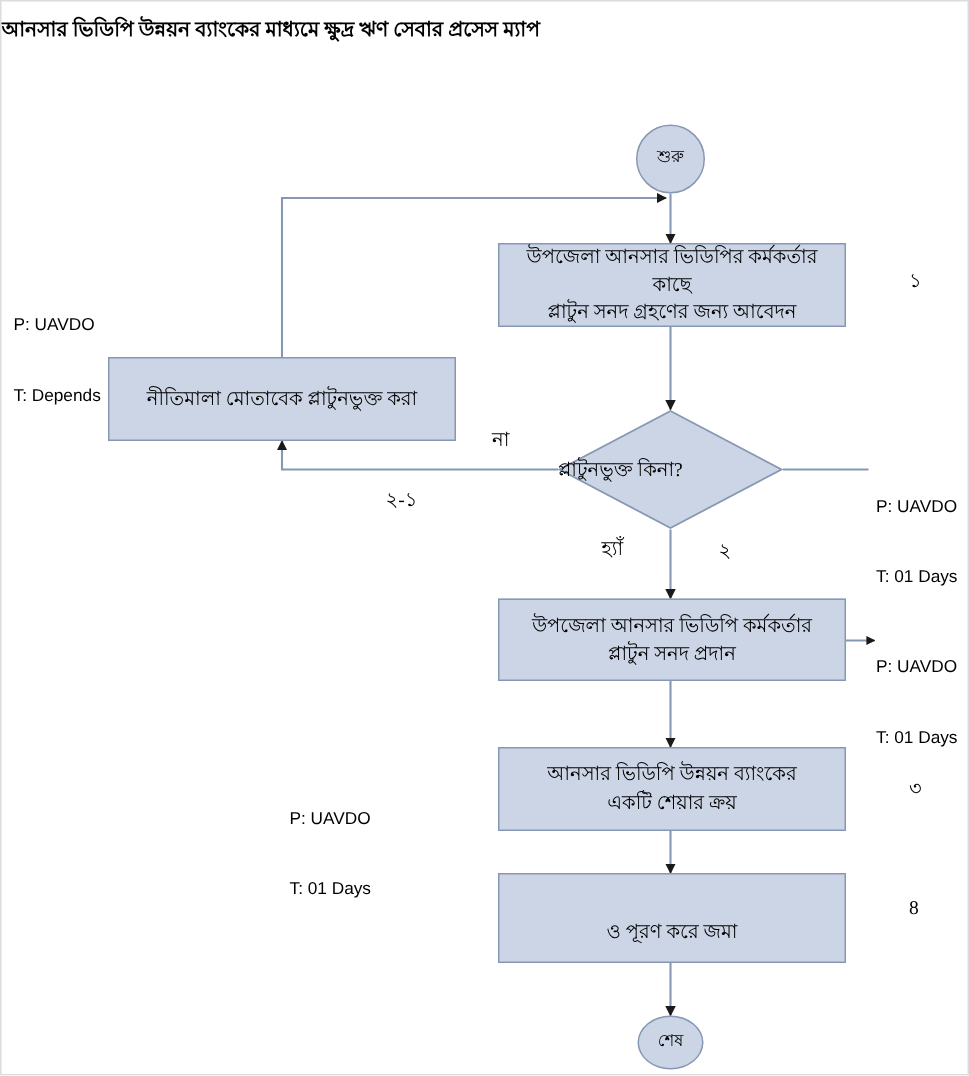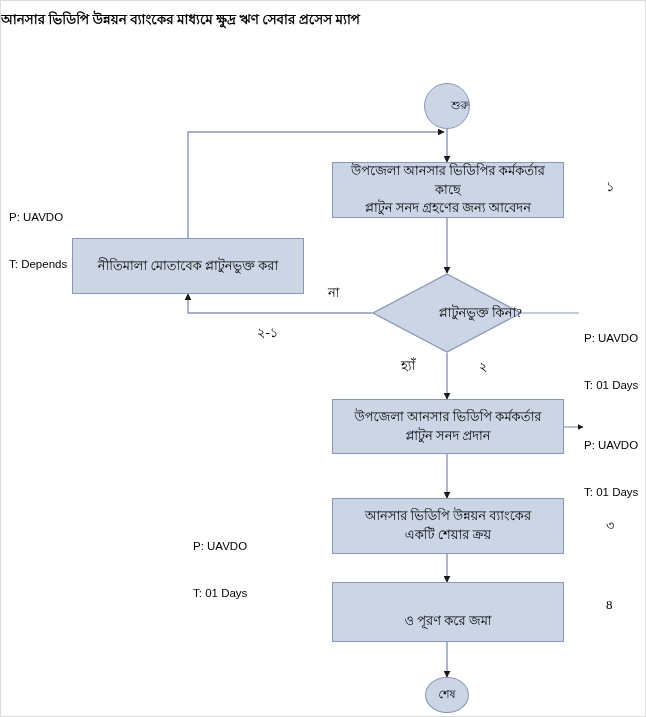--- a/index.html
+++ b/index.html
@@ -66,21 +66,21 @@
     position: absolute;
     left: 0; top: 0;
     width: 100%; height: 100%;
   }
   .diamond-label {
     position: absolute;
     left: 0; top: 0;
     width: 100%; height: 100%;
     display: flex;
     align-items: center;
-    justify-content: flex-end;
+    justify-content: flex-start;
     font-family: "Liberation Serif", serif;
     font-size: 13px;
     color: #000;
     text-align: center;
     pointer-events: none;
   }
 
   
   .annot {
     position: absolute;
@@ -140,21 +140,21 @@
     <line x1="446" y1="641" x2="446" y2="676" stroke="#8698b3" stroke-width="1.4" marker-end="url(#arrow)"></line>
 
     <path d="M 371 312 L 187 312 L 187 293" fill="none" stroke="#8698b3" stroke-width="1.4" marker-end="url(#arrow)"></path>
 
     <path d="M 187 237 L 187 131 L 443 131" fill="none" stroke="#8698b3" stroke-width="1.4" marker-end="url(#arrow)"></path>
 
     <line x1="521" y1="312" x2="578" y2="312" stroke="#8698b3" stroke-width="1.2"></line>
     <line x1="563" y1="426" x2="582" y2="426" stroke="#8698b3" stroke-width="1.2" marker-end="url(#arrow)"></line>
   </svg>
 
-  <div class="node terminator" style="left:423px; top:82px; width:46px; height:46px;text-align:right;">
+  <div class="node terminator" style="left:423px; top:82px; width:46px; height:46px;">
     <span class="txt">শুরু</span>
   </div>
 
   <div class="node" style="left:331px; top:161px; width:232px; height:56px;">
     <span class="txt">
       <span>উপজেলা আনসার ভিডিপির কর্মকর্তার কাছে</span><br>
       <span>প্লাটুন সনদ গ্রহণের জন্য আবেদন</span>
     </span>
   </div>
 

